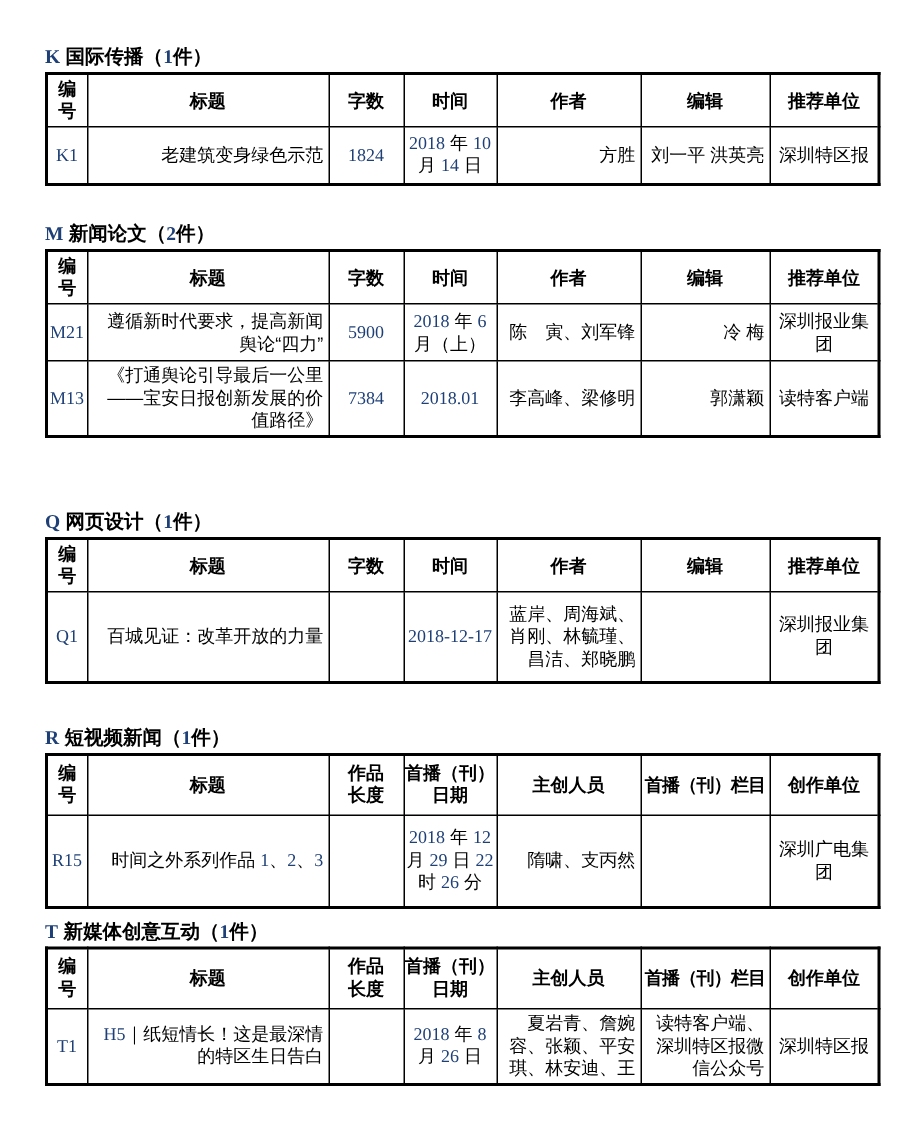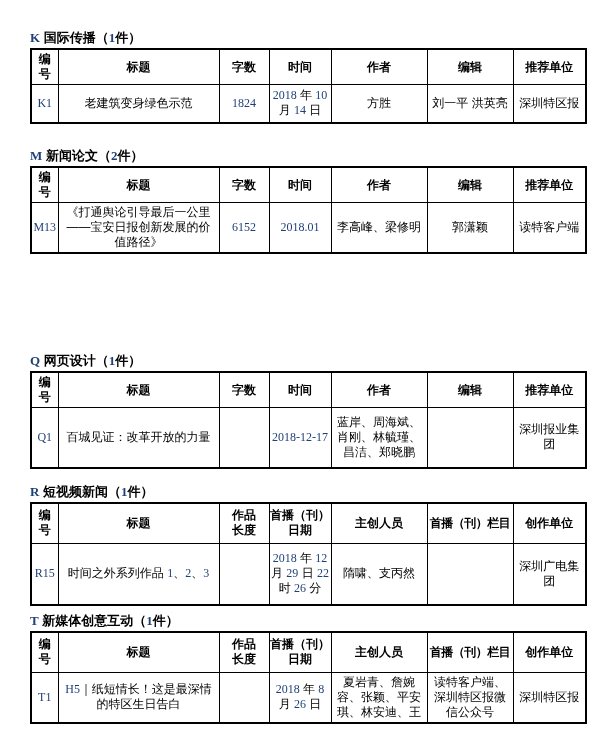--- a/index.html
+++ b/index.html
@@ -2,39 +2,39 @@
 <html><head>
 <meta charset="utf-8">
 <style>
   html,body{margin:0;padding:0;}
   body{
     width:603px;height:749px;position:relative;overflow:hidden;
     background:#ffffff;color:#000;
     font-family:"Liberation Sans","DejaVu Sans",sans-serif;
   }
   .section{position:absolute;left:30px;width:550px;}
-  .sec-k{top:30px;} .sec-m{top:148px;} .sec-q{top:353px;} .sec-r{top:484px;} .sec-t{top:613px;}
+  .sec-k{top:30px;} .sec-m{top:148px;} .sec-q{top:340px;} .sec-r{top:484px;} .sec-t{top:613px;}
   h2.sec-title{
     margin:0 0 3px 0;font-size:13px;line-height:15px;font-weight:bold;color:#000;
   }
   table.entries{
     border-collapse:collapse;table-layout:fixed;width:555px;
     border:2px solid #000;
   }
   table.entries th, table.entries td{
     border:1px solid #000;vertical-align:middle;overflow:hidden;
     font-size:12px;line-height:15px;color:#000;
   }
   table.entries th{
     font-weight:bold;text-align:center;padding:2px 0;white-space:pre-line;font-size:12px;
   }
   th.th-tight{letter-spacing:-0.5px;padding:2px 0;margin-top:12px;}
   td{padding:2px 3px;}
   .ctr{text-align:center;padding:2px 1px;}
-  .lft{text-align:center;}
+  .lft{text-align:right;}
   col.w0{width:27px;} col.w1{width:161px;} col.w2{width:50px;} col.w3{width:62px;}
   col.w4{width:96px;} col.w5{width:86px;} col.w6{width:73px;}
   tr.hdr{height:34px;} tr.hdr-tall{height:40px;}
   tr.h38{height:38px;} tr.h48{height:38px;} tr.h50{height:50px;}
   tr.h60{height:60px;} tr.h62{height:62px;} tr.h45{height:45px;}
   .num{color:#1f4077;font-family:"Liberation Serif","DejaVu Serif",serif;}
 </style>
 </head>
 <body>
 
@@ -90,24 +90,33 @@
         <tr class="hdr">
       <th>编
 号</th>
       <th>标题</th>
       <th>字数</th>
       <th>时间</th>
       <th>作者</th>
       <th>编辑</th>
       <th>推荐单位</th>
     </tr>
+    <tr class="h48">
+      <td class="ctr"><span class="num">M21</span></td>
+      <td class="lft">遵循新时代要求，提高新闻舆论“四力”</td>
+      <td class="ctr"><span class="num">5900</span></td>
+      <td class="ctr"><span class="num">2018</span> 年 <span class="num">6</span> 月（上）</td>
+      <td class="lft">陈　寅、刘军锋</td>
+      <td class="lft">冷 梅</td>
+      <td class="ctr">深圳报业集团</td>
+    </tr>
     <tr class="h50">
       <td class="ctr"><span class="num">M13</span></td>
       <td class="lft">《打通舆论引导最后一公里——宝安日报创新发展的价值路径》</td>
-      <td class="ctr"><span class="num">6152</span></td>
+      <td class="ctr"><span class="num">7384</span></td>
       <td class="ctr"><span class="num">2018.01</span></td>
       <td class="lft">李高峰、梁修明</td>
       <td class="lft">郭潇颖</td>
       <td class="ctr">读特客户端</td>
     </tr>
   </tbody>
     </table>
 </div>
 
 <div class="section sec-q">

